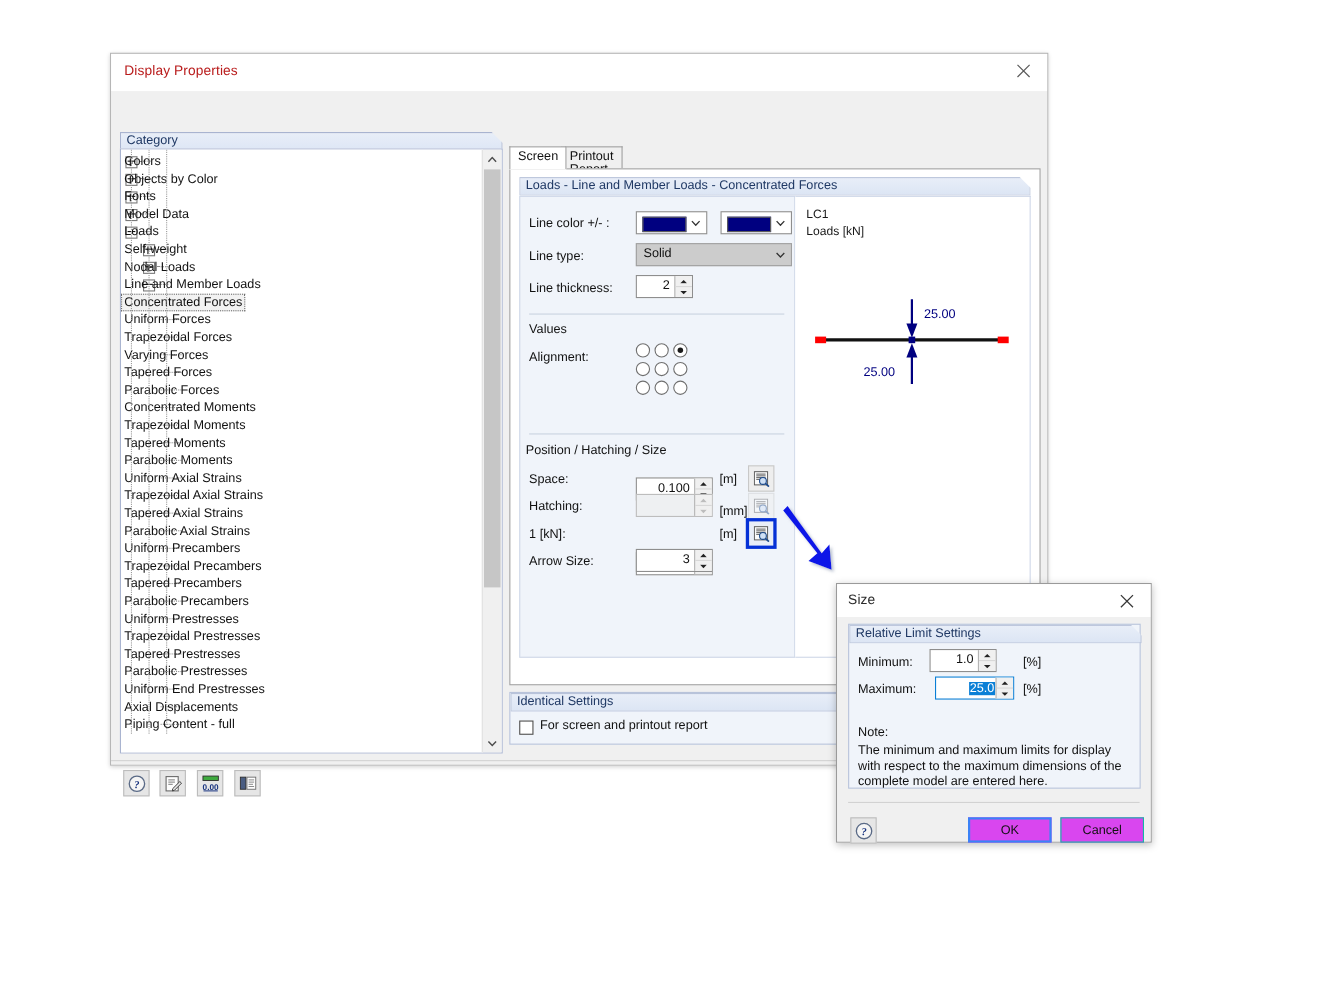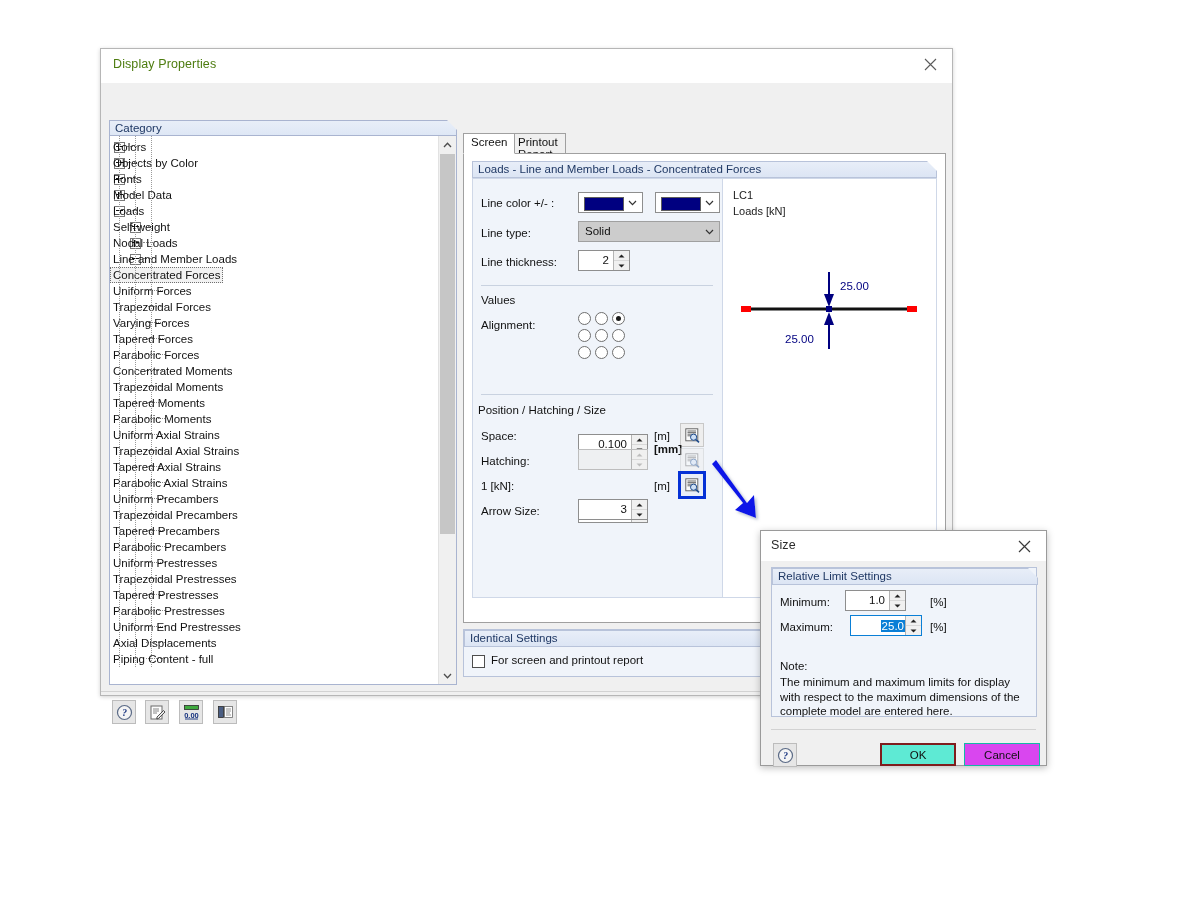--- a/index.html
+++ b/index.html
@@ -24,21 +24,21 @@
     background: #f0f0f0;
   }
   .titlebar {
     position: relative;
     height: 34px;
     background: #ffffff;
     border-bottom: none;
   }
   .titlebar .title {
     position: absolute; left: 12px; top: 8px;
-    font-size: 12.5px; color: #4d7c0f;
+    font-size: 12.5px; color: #b91c1c;
     letter-spacing: .1px;
   }
   .winclose {
     position: absolute; right: 0; top: 0;
     width: 44px; height: 30px;
     display: flex; align-items: center; justify-content: center;
     color: #5b5b5b;
   }
   .winclose svg { display: block; }
 
@@ -367,21 +367,21 @@
   }
   .pbtn {
     position: absolute;
     height: 23px;
     background: #d946ef;
     border: 1px solid #14b8a6;
     box-sizing: border-box;
     font-size: 11.5px; color: #111;
     display: flex; align-items: center; justify-content: center;
   }
-  .pbtn.primary { border: 2px solid #7f1d1d; background: #5eead4; }
+  .pbtn.primary { border: 2px solid #3b82f6; background: #d946ef; }
 
   
   #annotation-arrow { position: absolute; left: 700px; top: 452px; }
 </style>
 </head>
 <body>
 
 <div id="root">
 
   <div class="dialog" id="display-properties">
@@ -707,21 +707,21 @@
                       <path d="M0.5 3.5 L3.5 0.5 L6.5 3.5" fill="currentColor"></path>
                     </svg>
                   </div>
                   <div class="b">
                     <svg width="7" height="4" viewBox="0 0 7 4">
                       <path d="M0.5 0.5 L3.5 3.5 L6.5 0.5" fill="currentColor"></path>
                     </svg>
                   </div>
                 </div>
               </div>
-              <div class="lbl" style="left: 181px; top: 264px; font-weight: bold;">[mm]</div>
+              <div class="lbl" style="left: 181px; top: 280px;">[mm]</div>
               <div class="magbtn disabled" style="left: 207px; top: 269px;">
                 <svg width="15" height="15" viewBox="0 0 15 15">
                   <rect x="0.8" y="0.8" width="12" height="12" fill="#fbfbfb" stroke="#5b5b5b" stroke-width=".9"></rect>
                   <path d="M2.5 3 H11 M2.5 4.6 H11 M2.5 6.2 H11 M2.5 7.8 H8" stroke="#4a4a4a" stroke-width=".8"></path>
                   <circle cx="8.6" cy="9.2" r="3.1" fill="#cfe0f5" stroke="#1c4a8c" stroke-width="1"></circle>
                   <path d="M10.9 11.5 L14 14.3" stroke="#1c4a8c" stroke-width="1.6"></path>
                 </svg>
               </div>
               <div class="lbl" style="left: 8px; top: 301px;">1  [kN]:</div>
               <div class="spin" style="left: 105px; top: 295px; width: 70px; margin-top: 28px;">

